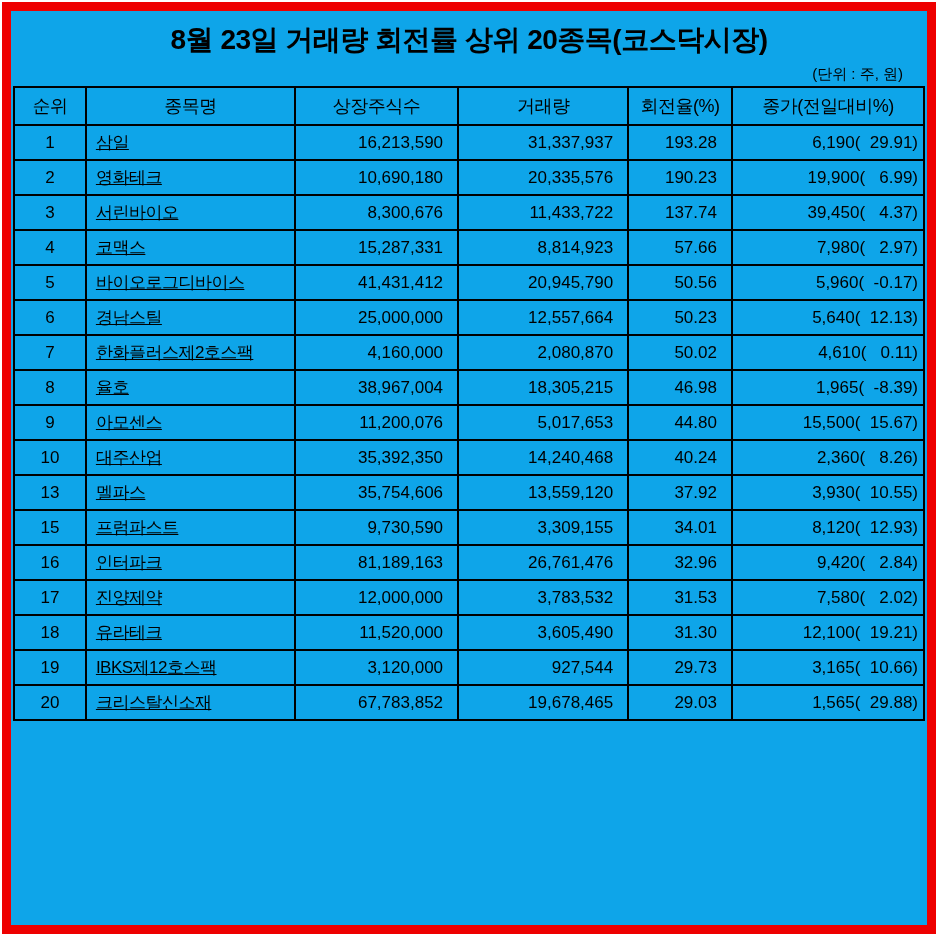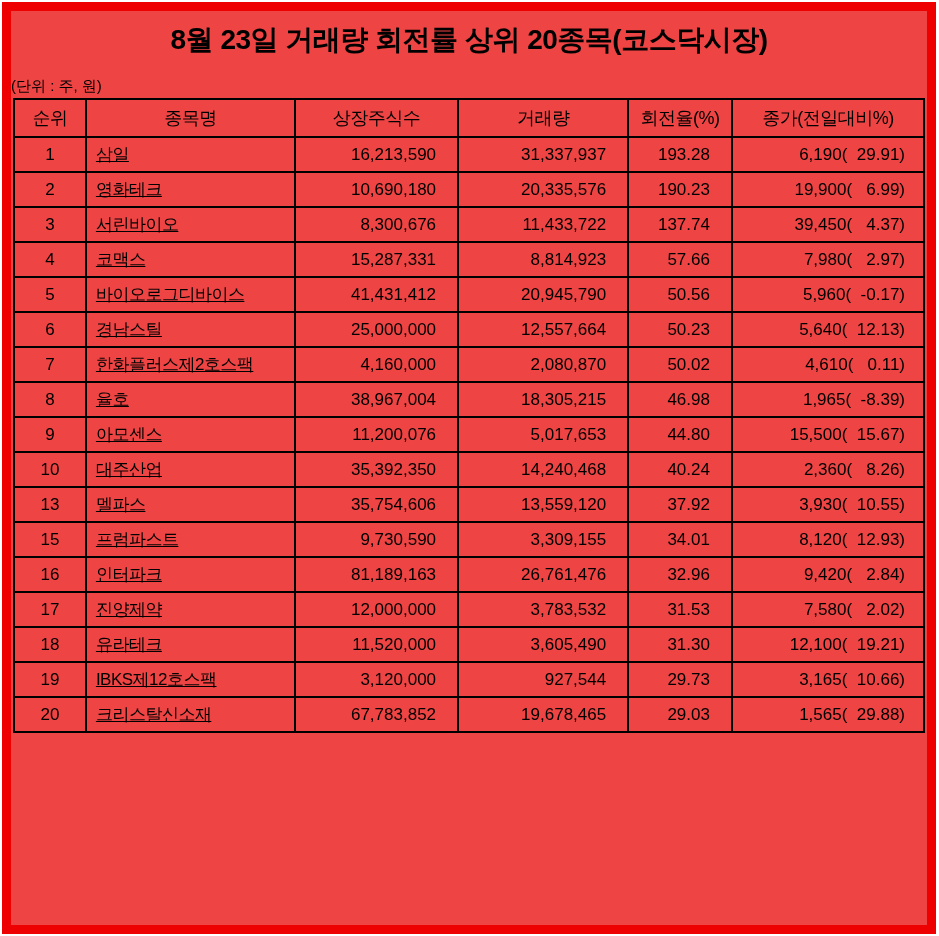--- a/index.html
+++ b/index.html
@@ -13,34 +13,35 @@
     position: relative;
     width: 939px;
     height: 936px;
     background: #ffffff;
     overflow: hidden;
   }
   .frame {
     position: absolute;
     left: 2px; top: 2px; right: 3px; bottom: 2px;
     border: 9px solid #ee0000;
-    background: #ef4444;
+    background: #0ea5e9;
     box-sizing: border-box;
   }
   .title {
     text-align: center;
     font-weight: bold;
     font-size: 28px;
     margin: 10px 4px 0 4px;
     letter-spacing: -0.5px;
   }
   .unit-note {
+    text-align: right;
     font-size: 15px;
     padding-right: 24px;
-    margin-top: 18px;
+    margin-top: 6px;
     margin-bottom: 2px;
   }
   table.rank-table {
     width: calc(100% - 4px);
     margin: 0 2px;
     border-collapse: collapse;
     table-layout: fixed;
   }
   .rank-table th, .rank-table td {
     border: 2px solid #000000;
@@ -55,22 +56,22 @@
     letter-spacing: -0.5px;
     padding: 0 2px;
   }
   .rank-table td {
     height: 35px;
     font-size: 17px;
     padding: 0 2px;
   }
   td.c-rank { text-align: center; }
   td.c-name { text-align: left; padding-left: 9px; letter-spacing: -0.5px; text-decoration: underline; }
-  td.c-num  { text-align: right; padding-right: 21px; }
-  td.c-close{ text-align: right; padding-right: 18px; white-space: pre; }
+  td.c-num  { text-align: right; padding-right: 14px; }
+  td.c-close{ text-align: right; padding-right: 5px; white-space: pre; }
 </style>
 </head>
 <body>
 
 <div class="canvas">
   <div class="frame">
 
     <div class="title">8월 23일 거래량 회전률 상위 20종목(코스닥시장)</div>
     <div class="unit-note">(단위 : 주, 원)</div>
 

